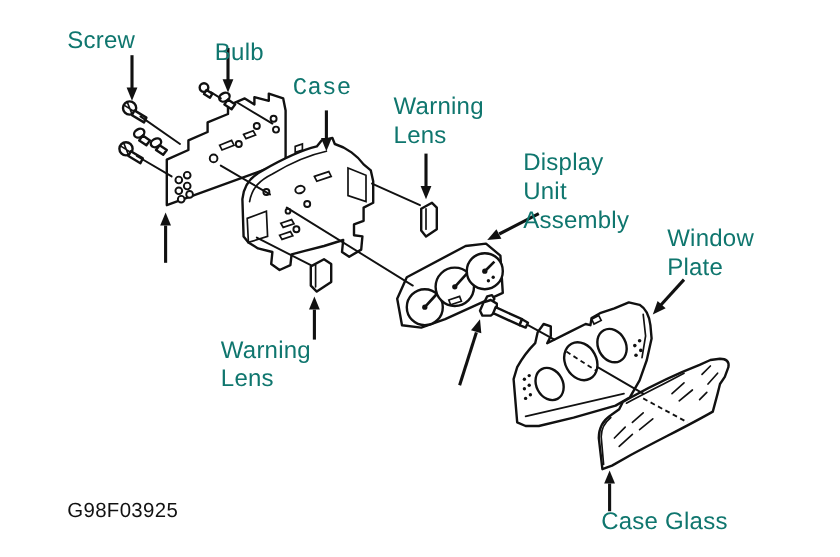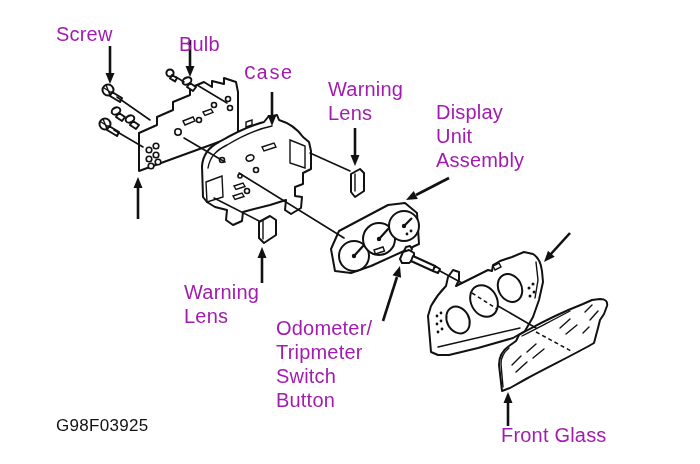--- a/index.html
+++ b/index.html
@@ -6,21 +6,21 @@
   #stage{
     position:relative;
     width:700px;height:464px;
     background:#ffffff;
     font-family:"Liberation Sans", sans-serif;
     overflow:hidden;
   }
   #stage svg{position:absolute;left:0;top:0;}
   .label{
     position:absolute;
-    color:#a21caf;
+    color:#0f766e;
     font-size:20px;
     line-height:1.2;
     white-space:pre-line;
     letter-spacing:0.2px;
   }
   .figcode{
     position:absolute;
     color:#111111;
     font-size:17px;
     letter-spacing:0.3px;
@@ -205,25 +205,23 @@
       <line class="shaft" x1="508" y1="426" x2="508" y2="403"></line>
       <polygon class="head" points="503.5,403 512.5,403 508,392"></polygon>
     </g>
   </svg>
 
   <div class="label" style="left:56px;top:22px;">Screw</div>
   <div class="label" style="left:179px;top:32px;">Bulb</div>
   <div class="label" style="left:244px;top:62px;font-family:Liberation Mono, monospace;">Case</div>
   <div class="label" style="left:328px;top:77px;">Warning
 Lens</div>
-  <div class="label" style="left:436px;top:100px;">Display
+  <div class="label" style="left:436px;top:124px;">Display
 Unit
 Assembly</div>
+  <div class="label" style="left:556px;top:187px;">Window
+Plate</div>
   <div class="label" style="left:184px;top:280px;">Warning
 Lens</div>
-  <div class="label" style="left:276px;top:316px;">Odometer/
-Tripmeter
-Switch
-Button</div>
-  <div class="label" style="left:501px;top:423px;">Front Glass</div>
+  <div class="label" style="left:501px;top:423px;">Case Glass</div>
   <div class="figcode" style="left:56px;top:416px;">G98F03925</div>
 
 </div>
 
 </body></html>

